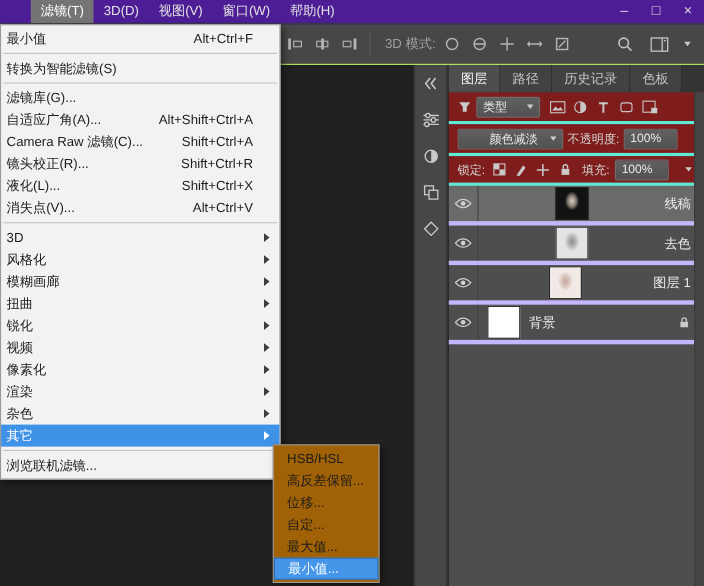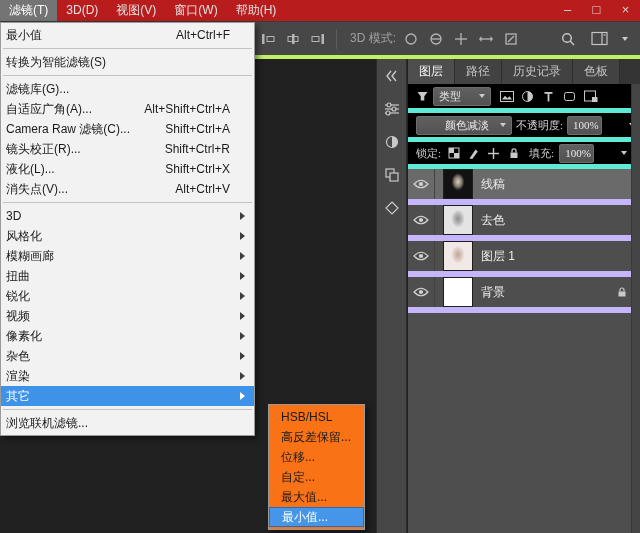--- a/index.html
+++ b/index.html
@@ -1,30 +1,30 @@
 <!DOCTYPE html>
 <html><head>
 <meta charset="utf-8">
 <style>
   * { margin:0; padding:0; box-sizing:border-box; }
   html,body { width:640px; height:533px; background:#1e1e1e; }
   #app { position:relative; width:640px; height:533px; overflow:hidden;
          font-family:"Liberation Sans","DejaVu Sans",sans-serif; user-select:none; background:#222; }
 
   
-  .menubar { position:absolute; top:0; left:0; width:100%; height:22px; background:#b91c1c;
-             border-bottom:1px solid #3a3a3a; display:flex; z-index:40; font-size:12px; color:#e2e2e2; }
+  .menubar { position:absolute; top:0; left:0; width:100%; height:22px; background:#4c1d95;
+             border-bottom:1px solid #3a3a3a; display:flex; z-index:40; font-size:12px; color:#e2e2e2;padding-left:28px; }
   .mb-item { padding:0 9px; line-height:21px; white-space:nowrap; }
   .mb-item.active { background:#747474; color:#fff; }
   .win-controls { margin-left:auto; display:flex; align-items:center; }
   .win-controls .wc { width:29px; height:22px; line-height:20px; text-align:center; font-size:13px; color:#d8d8d8; }
 
   
   .optionsbar { position:absolute; top:22px; left:0; width:100%; height:37px; background:#474747;
-                border-bottom:4px solid #bef264; display:flex; align-items:center; z-index:5; }
+                border-bottom:1px solid #bef264; display:flex; align-items:center; z-index:5; }
   .ob-spacer { width:258px; flex:0 0 auto; }
   .ob-group { display:flex; align-items:center; gap:5px; }
   .ob-sep { width:1px; height:20px; background:#5c5c5c; margin:0 8px; }
   .ob-label { font-size:12px; color:#a0a0a0; margin:0 5px; white-space:nowrap; }
   .ob-right { margin-left:auto; display:flex; align-items:center; gap:12px; padding-right:12px; }
   .obtn { display:flex; align-items:center; justify-content:center; width:20px; height:20px; }
 
   
   .workspace { position:absolute; left:0; top:59px; width:376px; bottom:0; background:#212121; }
 
@@ -34,39 +34,39 @@
           display:flex; flex-direction:column; align-items:center; padding-top:5px; gap:9px; }
   .dock-btn { width:24px; height:24px; display:flex; align-items:center; justify-content:center; border-radius:3px; }
 
   
   .panel { position:absolute; left:408px; top:59px; right:0; bottom:0; background:#4e4e4e;
            display:flex; flex-direction:column; }
   .tabs { height:25px; background:#343434; display:flex; align-items:flex-start; flex:0 0 auto; }
   .tab { padding:0 11px; line-height:25px; font-size:12px; color:#c3c3c3; background:#424242;
          border-right:1px solid #2e2e2e; white-space:nowrap; }
   .tab.active { background:#4e4e4e; color:#f4f4f4; }
-  .prow { display:flex; align-items:center; padding:0 8px; border-bottom:5px solid #5eead4;
-          background:#000000; flex:0 0 auto;font-family:Liberation Serif, serif; }
+  .prow { display:flex; align-items:center; padding:0 8px; border-bottom:3px solid #5eead4;
+          background:#7f1d1d; flex:0 0 auto; }
   .filter-row { height:29px; gap:4px; }
   .blend-row  { height:29px; gap:4px; }
   .lock-row   { height:27px; gap:5px; }
   .select { height:19px; background:linear-gradient(#606060,#525252); border:1px solid #6d6d6d;
             border-radius:2px; display:flex; align-items:center; padding:0 5px; font-size:11px; color:#e8e8e8; white-space:nowrap; }
   .dd { width:0; height:0; border-left:3px solid transparent; border-right:3px solid transparent;
         border-top:4px solid #cbcbcb; margin-left:auto; padding-left:0; }
   .select > span:first-child { margin-right:6px; }
-  .w-type { width:58px; } .w-blend { width:96px;padding-left:28px; } .w-pct { width:35px;gap:24px; }
+  .w-type { width:58px; } .w-blend { width:96px;padding-left:28px; } .w-pct { width:49px;gap:24px; }
   .plbl { font-size:11px; color:#d2d2d2; white-space:nowrap; }
   .fbtns { display:flex; align-items:center; gap:2px; margin-left:2px; }
   .fbtn { width:19px; height:18px; display:flex; align-items:center; justify-content:center; border-radius:2px; }
   .lkicons { display:flex; gap:5px; align-items:center; margin-right:3px; }
   .lk { display:flex; align-items:center; justify-content:center; width:15px; height:16px; }
 
   .layers { flex:1; position:relative; }
-  .layer { height:36px; display:flex; align-items:center; border-bottom:6px solid #c4b5fd; padding-right:12px; }
+  .layer { height:36px; display:flex; align-items:center; border-bottom:4px solid #c4b5fd; padding-right:12px;justify-content:space-between; }
   .layer.selected { background:#6a6a6a; }
   .eyecell { width:27px; align-self:stretch; display:flex; align-items:center; justify-content:center;
              border-right:1px solid #414141; flex:0 0 auto; }
   .thumb { width:30px; height:30px; margin:0 8px; border:1px solid #1e1e1e; flex:0 0 auto; }
   .t-lineart { background: radial-gradient(ellipse 9px 12px at 50% 42%, #d8cfc3 0%, #887f73 40%, #121212 72%) #0a0a0a; }
   .t-desat   { background: radial-gradient(ellipse 9px 12px at 50% 45%, #8d8d8d 0%, #bcbcbc 45%, #e4e4e4 75%) #eaeaea; }
   .t-layer1  { background: radial-gradient(ellipse 9px 12px at 50% 45%, #c3a59c 0%, #dccac2 45%, #f1e9e5 75%) #f4ede9; }
   .t-bg      { background:#ffffff; }
   .lname { font-size:12px; color:#ececec; white-space:nowrap; }
   .row-lock { margin-left:auto; display:flex; align-items:center; }
@@ -76,21 +76,21 @@
   .menu { position:absolute; left:0; top:22px; width:255px; background:#f2f2f2; border:1px solid #9a9a9a;
           box-shadow:3px 3px 6px rgba(0,0,0,.45); padding:2px 0; z-index:50; }
   .mi { position:relative; height:20px; display:flex; align-items:center; padding:0 24px 0 5px;
         font-size:12px; color:#1b1b1b; white-space:nowrap; }
   .mi .sc { margin-left:auto; }
   .mi .arr { position:absolute; right:9px; top:6px; width:0; height:0;
              border-top:4px solid transparent; border-bottom:4px solid transparent; border-left:5px solid #3c3c3c; }
   .mi.hl { background:#3e92e8; color:#fff;text-align:right; }
   .mi.hl .arr { border-left-color:#fff; }
   .msep { height:1px; background:#c3c3c3; margin:3px 2px; }
-  .submenu { position:absolute; left:268px; top:404px; width:97px; background:#f97316; border:1px solid #9a9a9a;
+  .submenu { position:absolute; left:248px; top:404px; width:97px; background:#a16207; border:1px solid #9a9a9a;
              box-shadow:3px 3px 6px rgba(0,0,0,.45); padding:2px 0; z-index:51; }
   .submenu .mi { padding:0 8px 0 12px; }
   .submenu .mi.hl { background:#4596e9; border:1px solid #2c6cb5; }
 
   svg { display:block; }
 </style>
 </head>
 <body>
 
 <div id="app">
@@ -424,25 +424,25 @@
     </div>
     <div class="mi">
       <span>视频</span>
       <span class="arr"></span>
     </div>
     <div class="mi">
       <span>像素化</span>
       <span class="arr"></span>
     </div>
     <div class="mi">
+      <span>渲染</span>
+      <span class="arr"></span>
+    </div>
+    <div class="mi">
       <span>杂色</span>
-      <span class="arr"></span>
-    </div>
-    <div class="mi">
-      <span>渲染</span>
       <span class="arr"></span>
     </div>
     <div class="mi hl">
       <span>其它</span>
       <span class="arr"></span>
     </div>
     <div class="msep"></div>
     <div class="mi">
       <span>浏览联机滤镜...</span>
     </div>

